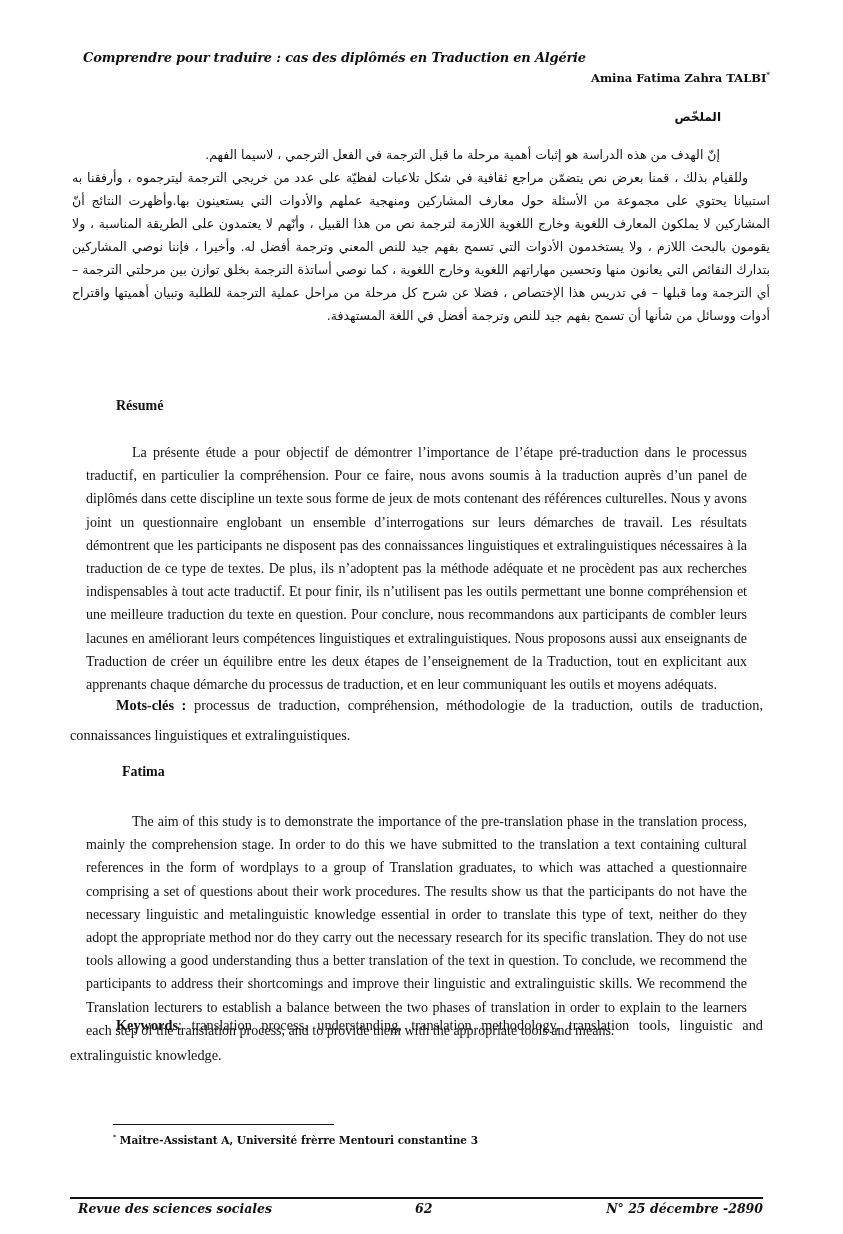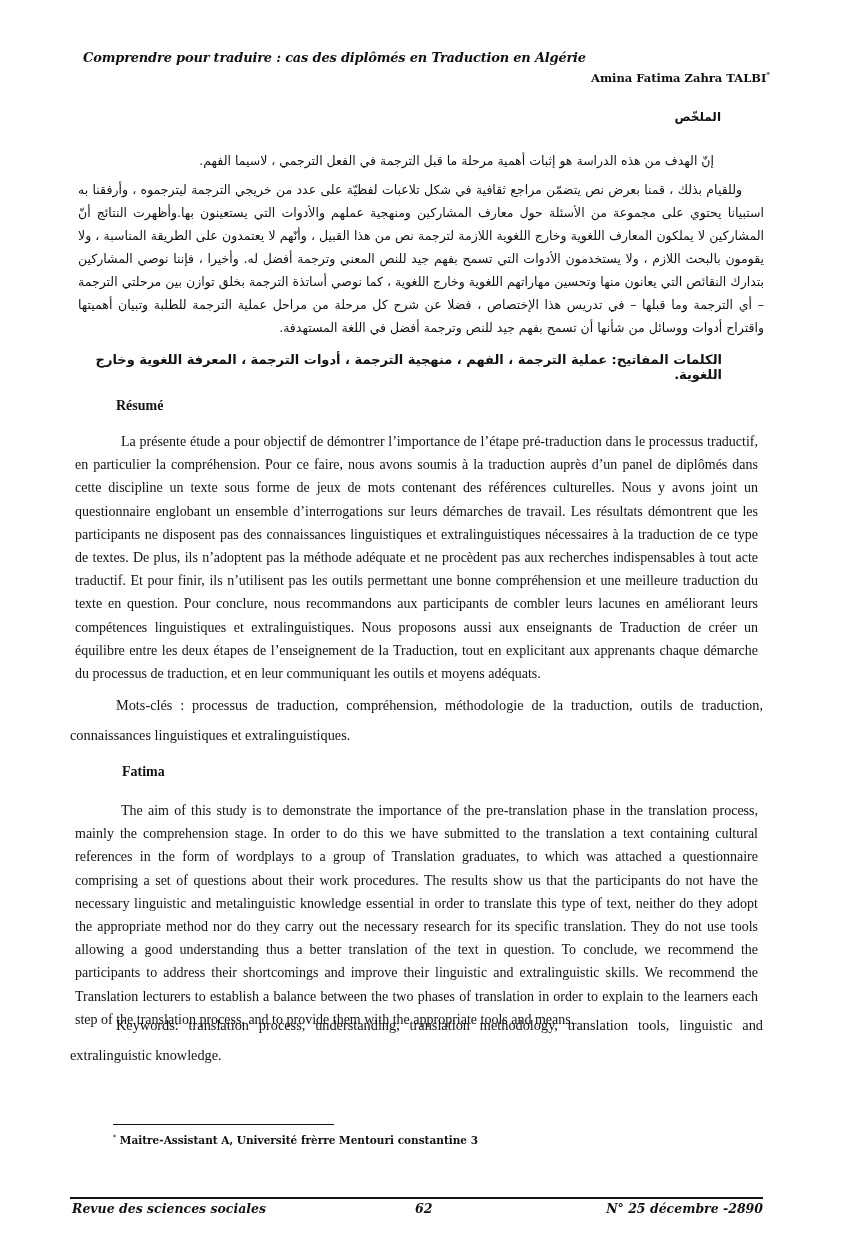--- a/index.html
+++ b/index.html
@@ -18,76 +18,75 @@
   .author sup { font-size: 7px; }
 
   .arabic-block {
     position: absolute; left: 72px; width: 698px; direction: rtl; text-align: justify;
     font-family: "DejaVu Sans", sans-serif; font-size: 12.5px; line-height: 23px; color: #111;
   }
   .arabic-heading {
     position: absolute; top: 110px; right: 122px; direction: rtl;
     font-family: "DejaVu Sans", sans-serif; font-weight: bold; font-size: 12px;
   }
-  .arabic-p { margin: 6px; text-align-last: right; }
+  .arabic-p { margin: 0; text-align-last: right; }
   .arabic-p.first { text-indent: 50px; }
   .arabic-p.second { text-indent: 22px; }
   .arabic-kw {
     position: absolute; top: 352px; left: 72px; width: 650px; direction: rtl; text-align: right;
     font-family: "DejaVu Sans", sans-serif; font-size: 13px; font-weight: bold;
   }
 
   .section-title {
     position: absolute; font-family: "Liberation Serif", serif; font-weight: bold; font-size: 14px;
   }
   .latin-block {
     position: absolute; left: 70px; width: 693px;
     font-family: "Liberation Serif", serif; font-size: 14px; line-height: 23.2px;
     text-align: justify; color: #111;
   }
-  .latin-block p { margin: 5px; text-indent: 46px; }
+  .latin-block p { margin: 16px; text-indent: 46px; }
   .kw-block {
     position: absolute; left: 70px; width: 693px;
     font-family: "Liberation Serif", serif; font-size: 14.3px; line-height: 30px; text-align: justify;
   }
   .kw-block p { margin: 0; text-indent: 46px; }
-  .kw-label { font-weight: normal; }
+  .kw-label { font-weight: bold; }
 
   .fn-rule { position: absolute; left: 113px; top: 1124px; width: 221px; height: 1px; background: #111; }
   .footnote {
     position: absolute; left: 113px; top: 1133px;
     font-family: "DejaVu Serif", serif; font-weight: bold; font-size: 10.5px;
   }
   .footnote sup { font-size: 6px; }
 
   .footer-rule { position: absolute; left: 70px; top: 1197px; width: 693px; height: 2px; background: #111; }
   .footer {
     position: absolute; top: 1201px; left: 70px; width: 693px; height: 20px;
     font-family: "DejaVu Serif", serif; font-style: italic; font-weight: bold; font-size: 12.5px;
   }
-  .footer .left { position: absolute; left: 2px; top: 0; }
+  .footer .left { position: absolute; left: 8px; top: 0; }
   .footer .center { position: absolute; left: 345px; top: 0; }
   .footer .right { position: absolute; right: 0; top: 0; }
 </style>
 </head>
 <body>
 
 <div class="page">
 
   <div class="running-title">Comprendre pour traduire : cas des diplômés en Traduction en Algérie</div>
   <div class="author"><span>Amina Fatima Zahra TALBI</span><sup>*</sup></div>
 
   <div class="arabic-heading">الملخّص</div>
 
   <div class="arabic-block" style="top:143px;">
     <p class="arabic-p first">إنّ الهدف من هذه الدراسة هو إثبات أهمية مرحلة ما قبل الترجمة في الفعل الترجمي ، لاسيما الفهم.</p>
     <p class="arabic-p second">وللقيام بذلك ، قمنا بعرض نص يتضمّن مراجع ثقافية في شكل تلاعبات لفظيّة على عدد من خريجي الترجمة ليترجموه ، وأرفقنا به استبيانا يحتوي على مجموعة من الأسئلة حول معارف المشاركين ومنهجية عملهم والأدوات التي يستعينون بها.وأظهرت النتائج أنّ المشاركين لا يملكون المعارف اللغوية وخارج اللغوية اللازمة لترجمة نص من هذا القبيل ، وأنّهم لا يعتمدون على الطريقة المناسبة ، ولا يقومون بالبحث اللازم ، ولا يستخدمون الأدوات التي تسمح بفهم جيد للنص المعني وترجمة أفضل له. وأخيرا ، فإننا نوصي المشاركين بتدارك النقائص التي يعانون منها وتحسين مهاراتهم اللغوية وخارج اللغوية ، كما نوصي أساتذة الترجمة بخلق توازن بين مرحلتي الترجمة – أي الترجمة وما قبلها – في تدريس هذا الإختصاص ، فضلا عن شرح كل مرحلة من مراحل عملية الترجمة للطلبة وتبيان أهميتها واقتراح أدوات ووسائل من شأنها أن تسمح بفهم جيد للنص وترجمة أفضل في اللغة المستهدفة.</p>
   </div>
 
-  <div class="arabic-kw"><span>الكلمات المفاتيح:</span> <span>عملية الترجمة ، الفهم ، منهجية الترجمة ، أدوات الترجمة ، المعرفة اللغوية وخارج اللغوية.</span></div>
 
   <div class="section-title" style="top:398px; left:116px;">Résumé</div>
   <div class="latin-block" style="top:425px;">
     <p>La présente étude a pour objectif de démontrer l’importance de l’étape pré-traduction dans le processus traductif, en particulier la compréhension. Pour ce faire, nous avons soumis à la traduction auprès d’un panel de diplômés dans cette discipline un texte sous forme de jeux de mots contenant des références culturelles. Nous y avons joint un questionnaire englobant un ensemble d’interrogations sur leurs démarches de travail. Les résultats démontrent que les participants ne disposent pas des connaissances linguistiques et extralinguistiques nécessaires à la traduction de ce type de textes. De plus, ils n’adoptent pas la méthode adéquate et ne procèdent pas aux recherches indispensables à tout acte traductif. Et pour finir, ils n’utilisent pas les outils permettant une bonne compréhension et une meilleure traduction du texte en question. Pour conclure, nous recommandons aux participants de combler leurs lacunes en améliorant leurs compétences linguistiques et extralinguistiques. Nous proposons aussi aux enseignants de Traduction de créer un équilibre entre les deux étapes de l’enseignement de la Traduction, tout en explicitant aux apprenants chaque démarche du processus de traduction, et en leur communiquant les outils et moyens adéquats.</p>
   </div>
 
   <div class="kw-block" style="top:690px;">
     <p><span class="kw-label">Mots-clés :</span><span> processus de traduction, compréhension, méthodologie de la traduction, outils de traduction, connaissances linguistiques et extralinguistiques.</span></p>
   </div>
 

